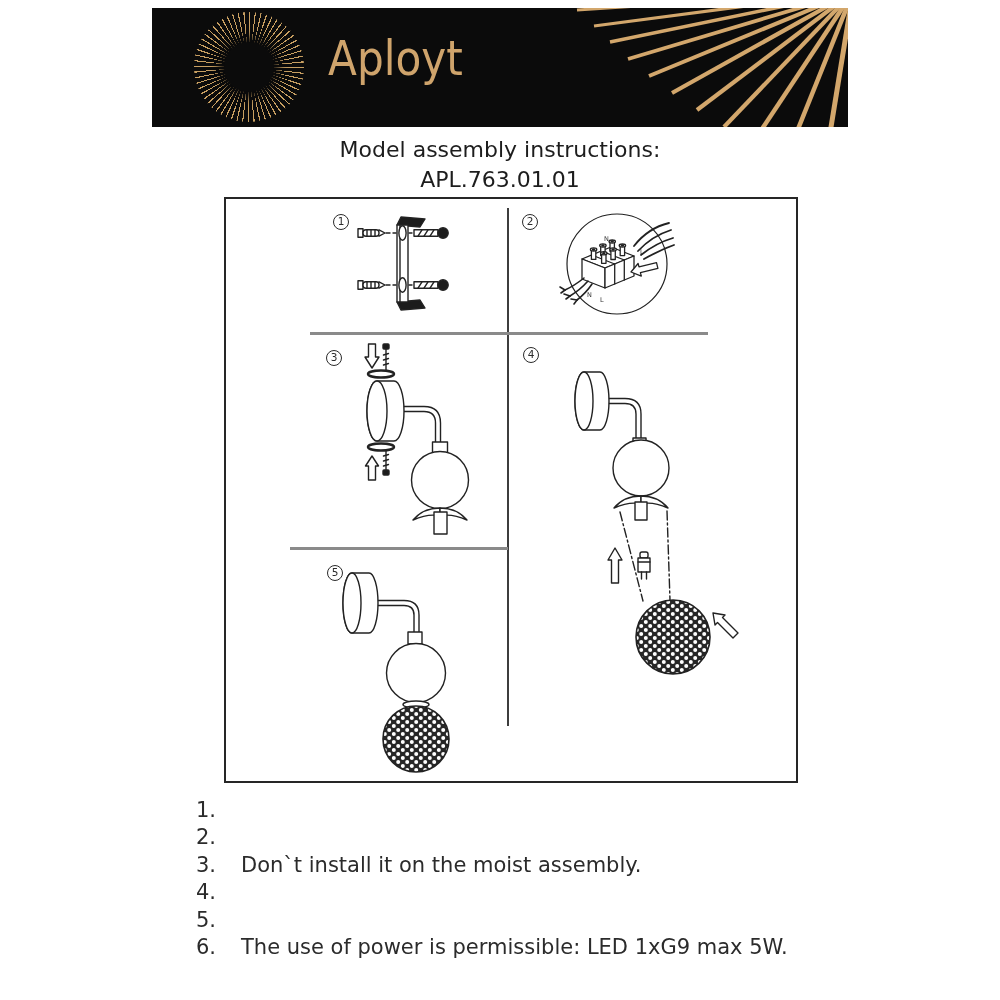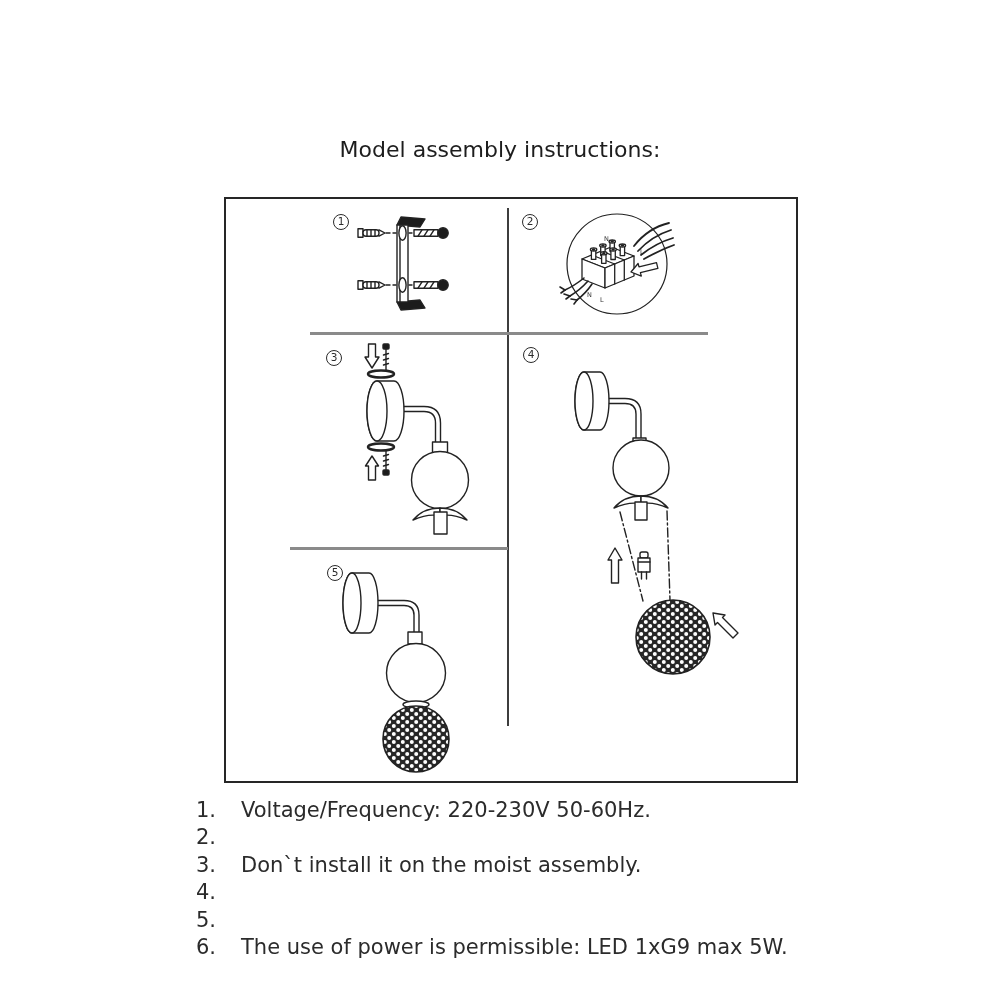--- a/index.html
+++ b/index.html
@@ -37,23 +37,45 @@
          font-size:21px;line-height:27.4px;font-weight:500;}
   .note{display:flex;}
   .nn{flex:0 0 45px;width:45px;}
   .nt{white-space:nowrap;}
 </style>
 </head>
 <body>
 
 <div class="page">
 
+  <div class="banner">
+    <div class="sunburst">
+      <div class="sunburst-core"></div>
+    </div>
+    <svg class="rays" viewBox="0 0 696 119" preserveAspectRatio="none">
+      <g stroke="#d3a76c" stroke-linecap="butt">
+        <line x1="701" y1="-16" x2="425" y2="2" stroke-width="3"></line>
+        <line x1="701" y1="-16" x2="442" y2="18" stroke-width="3.2"></line>
+        <line x1="701" y1="-16" x2="458" y2="34" stroke-width="3.5"></line>
+        <line x1="701" y1="-16" x2="476" y2="51" stroke-width="3.8"></line>
+        <line x1="701" y1="-16" x2="497" y2="68" stroke-width="4"></line>
+        <line x1="701" y1="-16" x2="520" y2="85" stroke-width="4.2"></line>
+        <line x1="701" y1="-16" x2="545" y2="102" stroke-width="4.2"></line>
+        <line x1="701" y1="-16" x2="572" y2="119" stroke-width="4.2"></line>
+        <line x1="701" y1="-16" x2="602" y2="133" stroke-width="4.5"></line>
+        <line x1="701" y1="-16" x2="636" y2="146" stroke-width="4.5"></line>
+        <line x1="701" y1="-16" x2="673" y2="156" stroke-width="5"></line>
+      </g>
+    </svg>
+    <span class="brand">Aployt</span>
+  </div>
 
   <div class="title">
     <div>Model assembly instructions:</div>
+    <div>APL.763.01.01</div>
   </div>
 
   <div class="panel">
     <div class="div-v"></div>
     <div class="div-h1"></div>
     <div class="div-h2"></div>
   </div>
 
   <svg class="diagrams" viewBox="224 197 574 586">
     <defs>
@@ -253,21 +275,20 @@
 
   <span class="badge" style="left:333px;top:214px">1</span>
   <span class="badge" style="left:522px;top:214px">2</span>
   <span class="badge" style="left:326px;top:350px">3</span>
   <span class="badge" style="left:523px;top:347px">4</span>
   <span class="badge" style="left:327px;top:565px">5</span>
 
   <div class="notes">
     <div class="note">
       <span class="nn">1.</span>
-      <span class="nt">Voltage/Frequency: 220-230V 50-60Hz.</span>
     </div>
     <div class="note">
       <span class="nn">2.</span>
     </div>
     <div class="note">
       <span class="nn">3.</span>
       <span class="nt">Don`t install it on the moist assembly.</span>
     </div>
     <div class="note">
       <span class="nn">4.</span>

